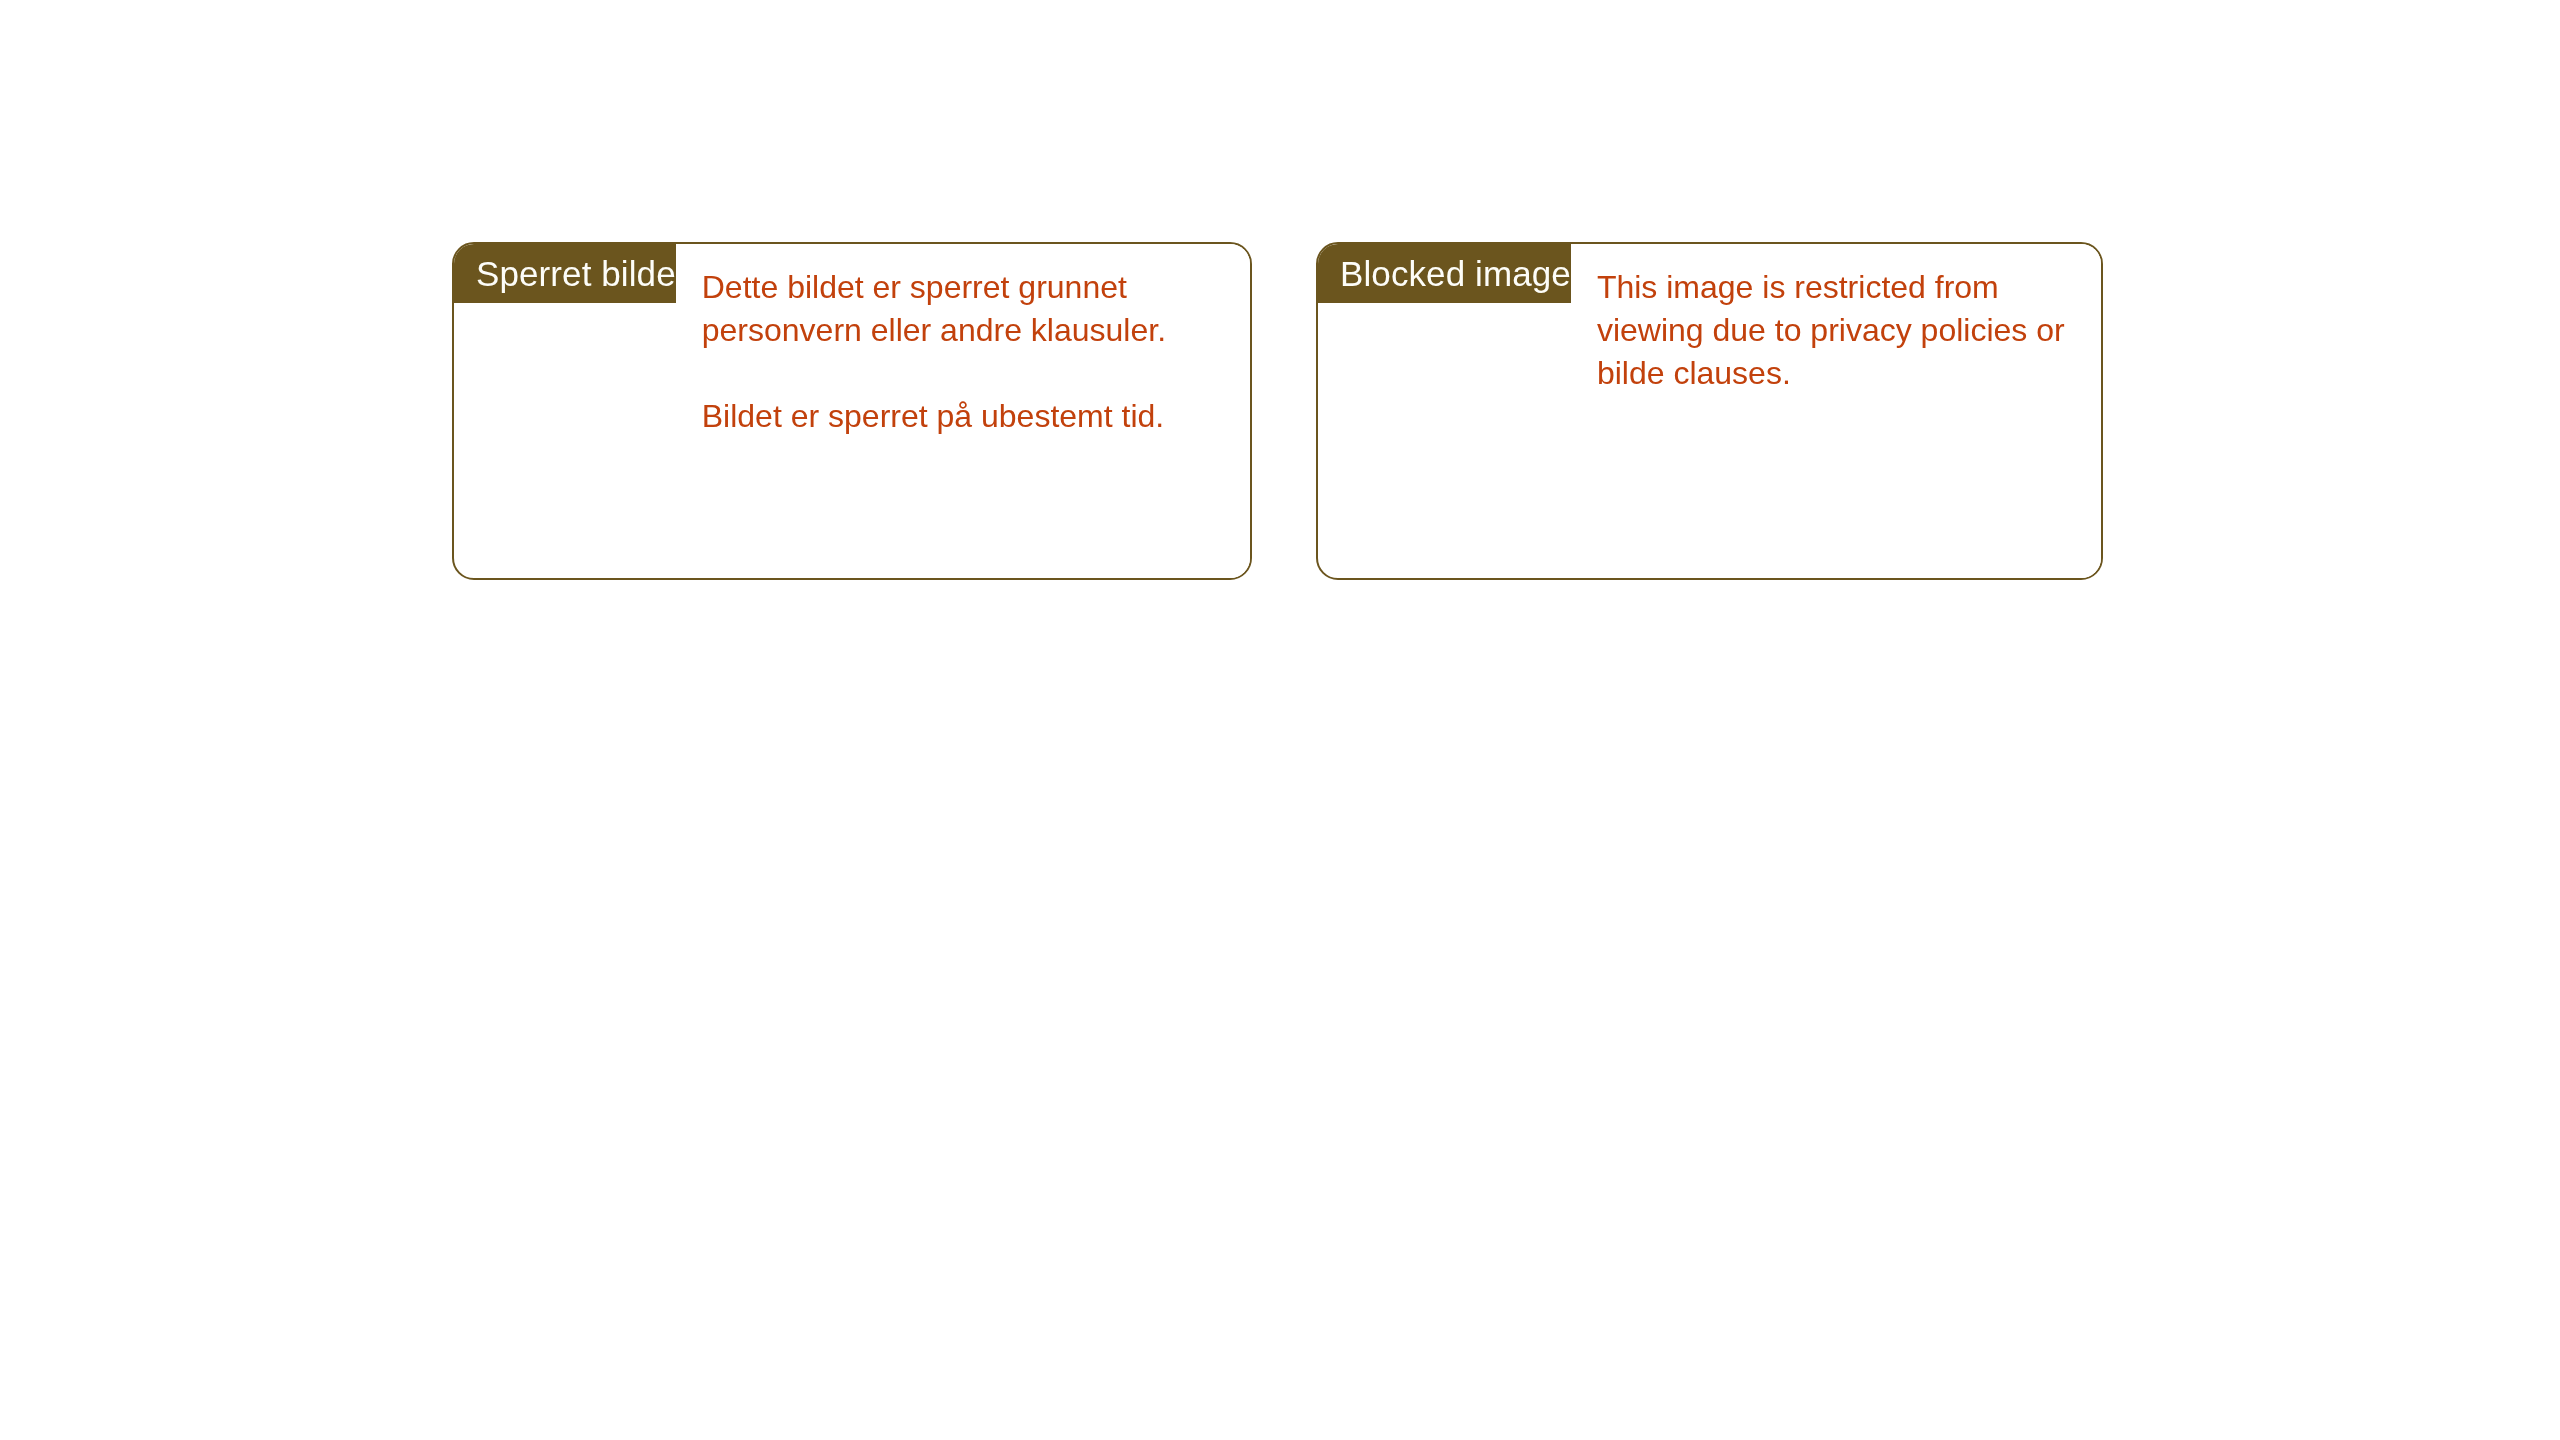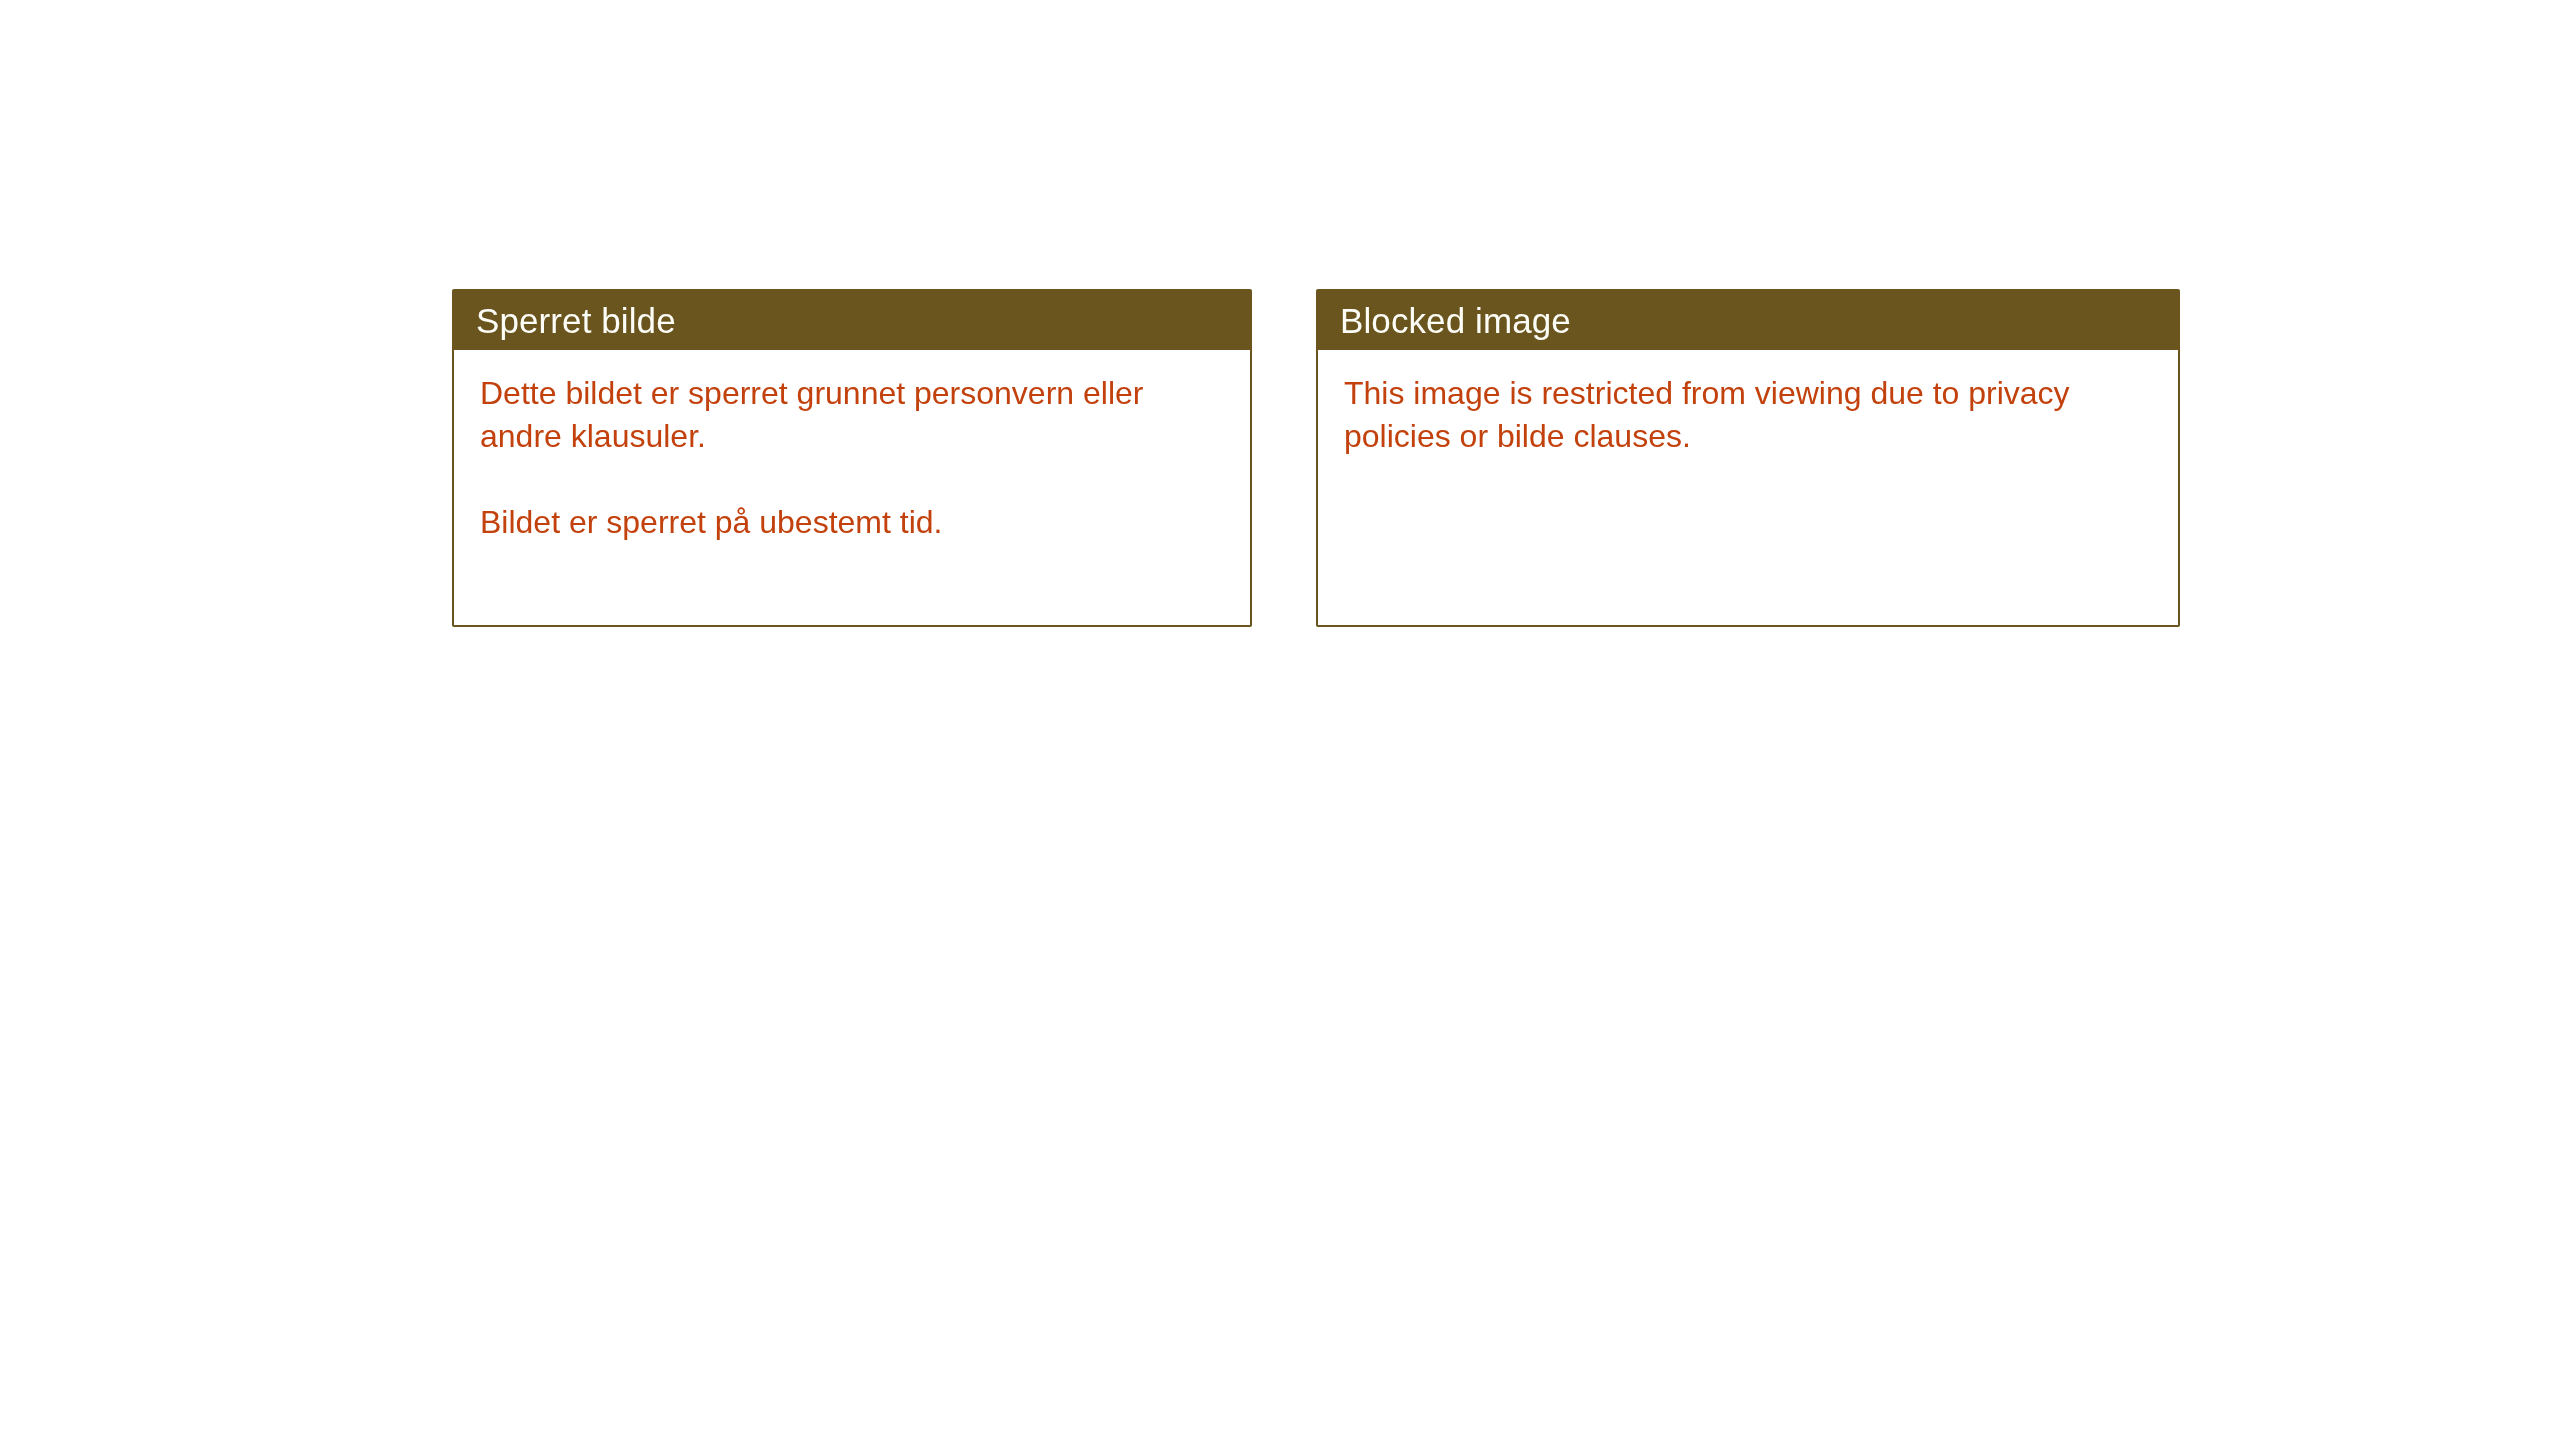--- a/index.html
+++ b/index.html
@@ -30,34 +30,33 @@
     display: flex;
     flex-direction: row;
     align-items: flex-start;
     gap: 64px;
   }
 
   .notice-card {
     box-sizing: border-box;
     background: #ffffff;
     border: 2px solid #6b551e;
-    border-radius: 2px;
+    border-radius: 22px;
     overflow: hidden;
     height: 338px;
     display: flex;
-    flex-direction: column;
-    margin-top: 47px;
+    flex-direction: row;
   }
 
   .card-no {
     width: 800px;
   }
 
   .card-en {
-    width: 864px;
+    width: 787px;
   }
 
   .card-header {
     background: #6b551e;
     height: 59px;
     flex: 0 0 59px;
     display: flex;
     align-items: center;
     padding: 0 0 0 22px;
     box-sizing: border-box;

